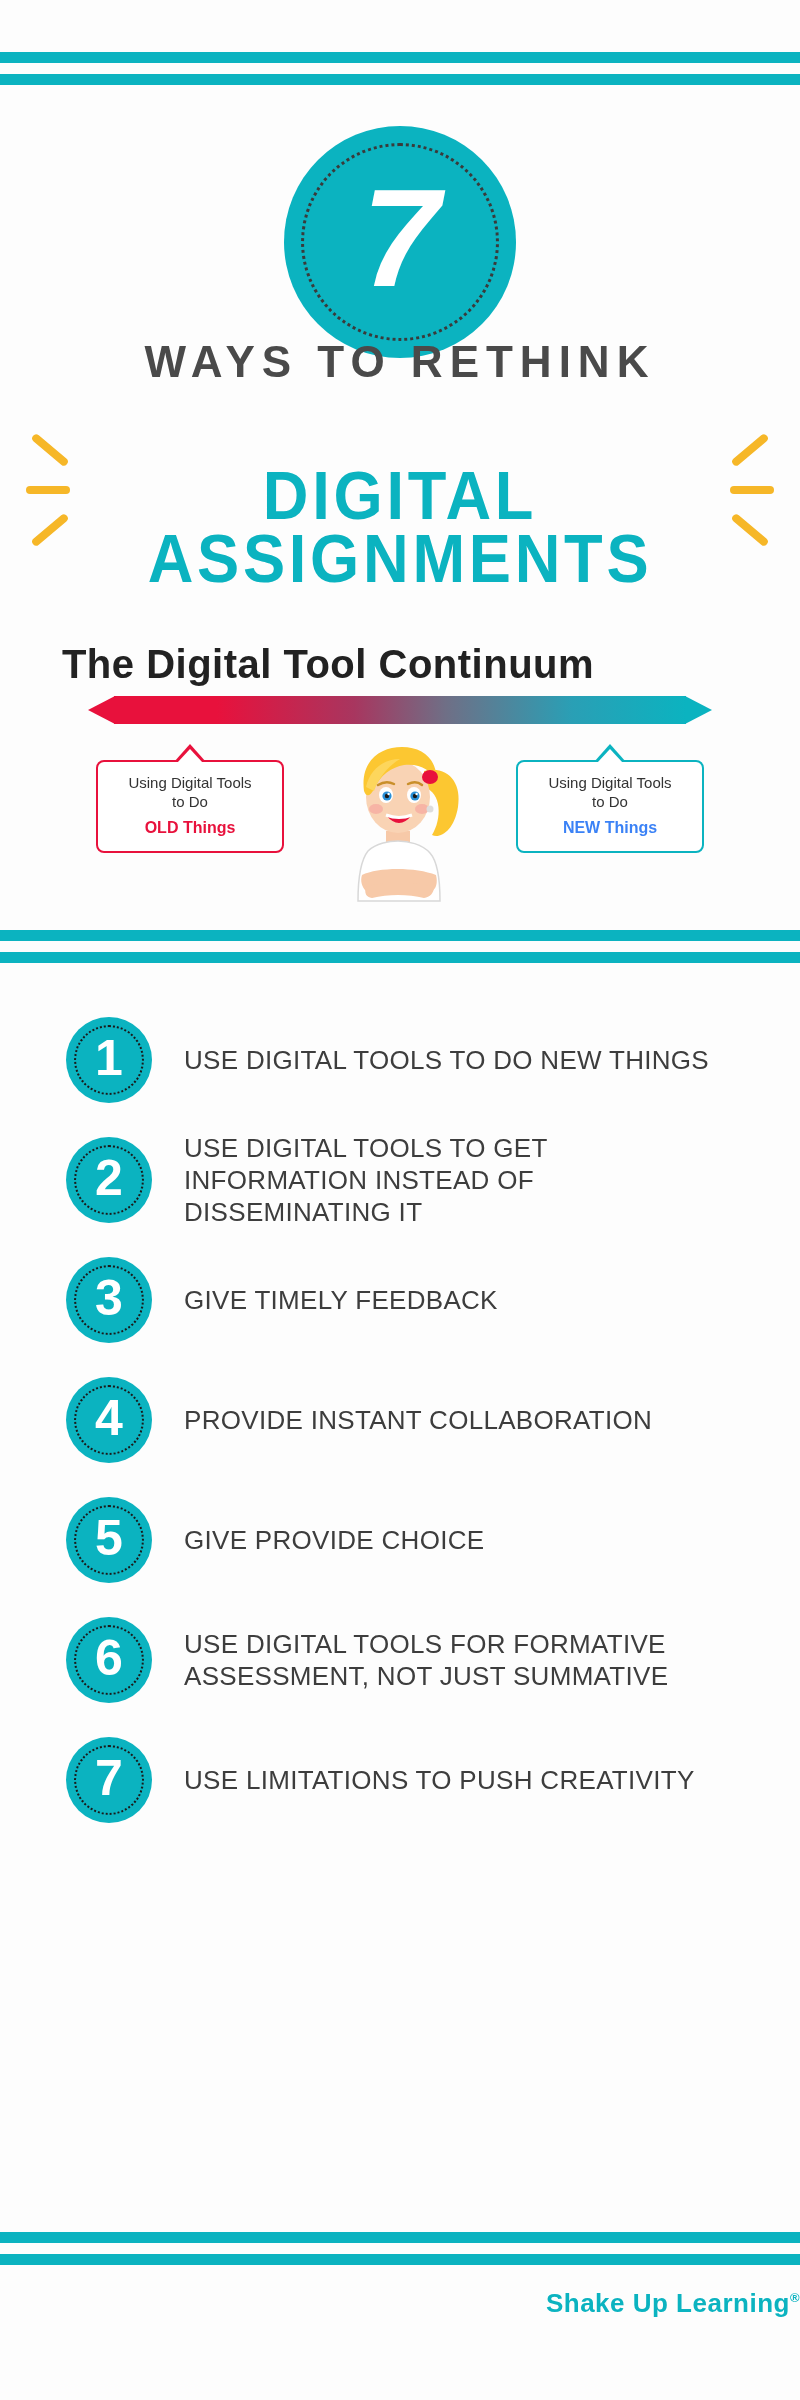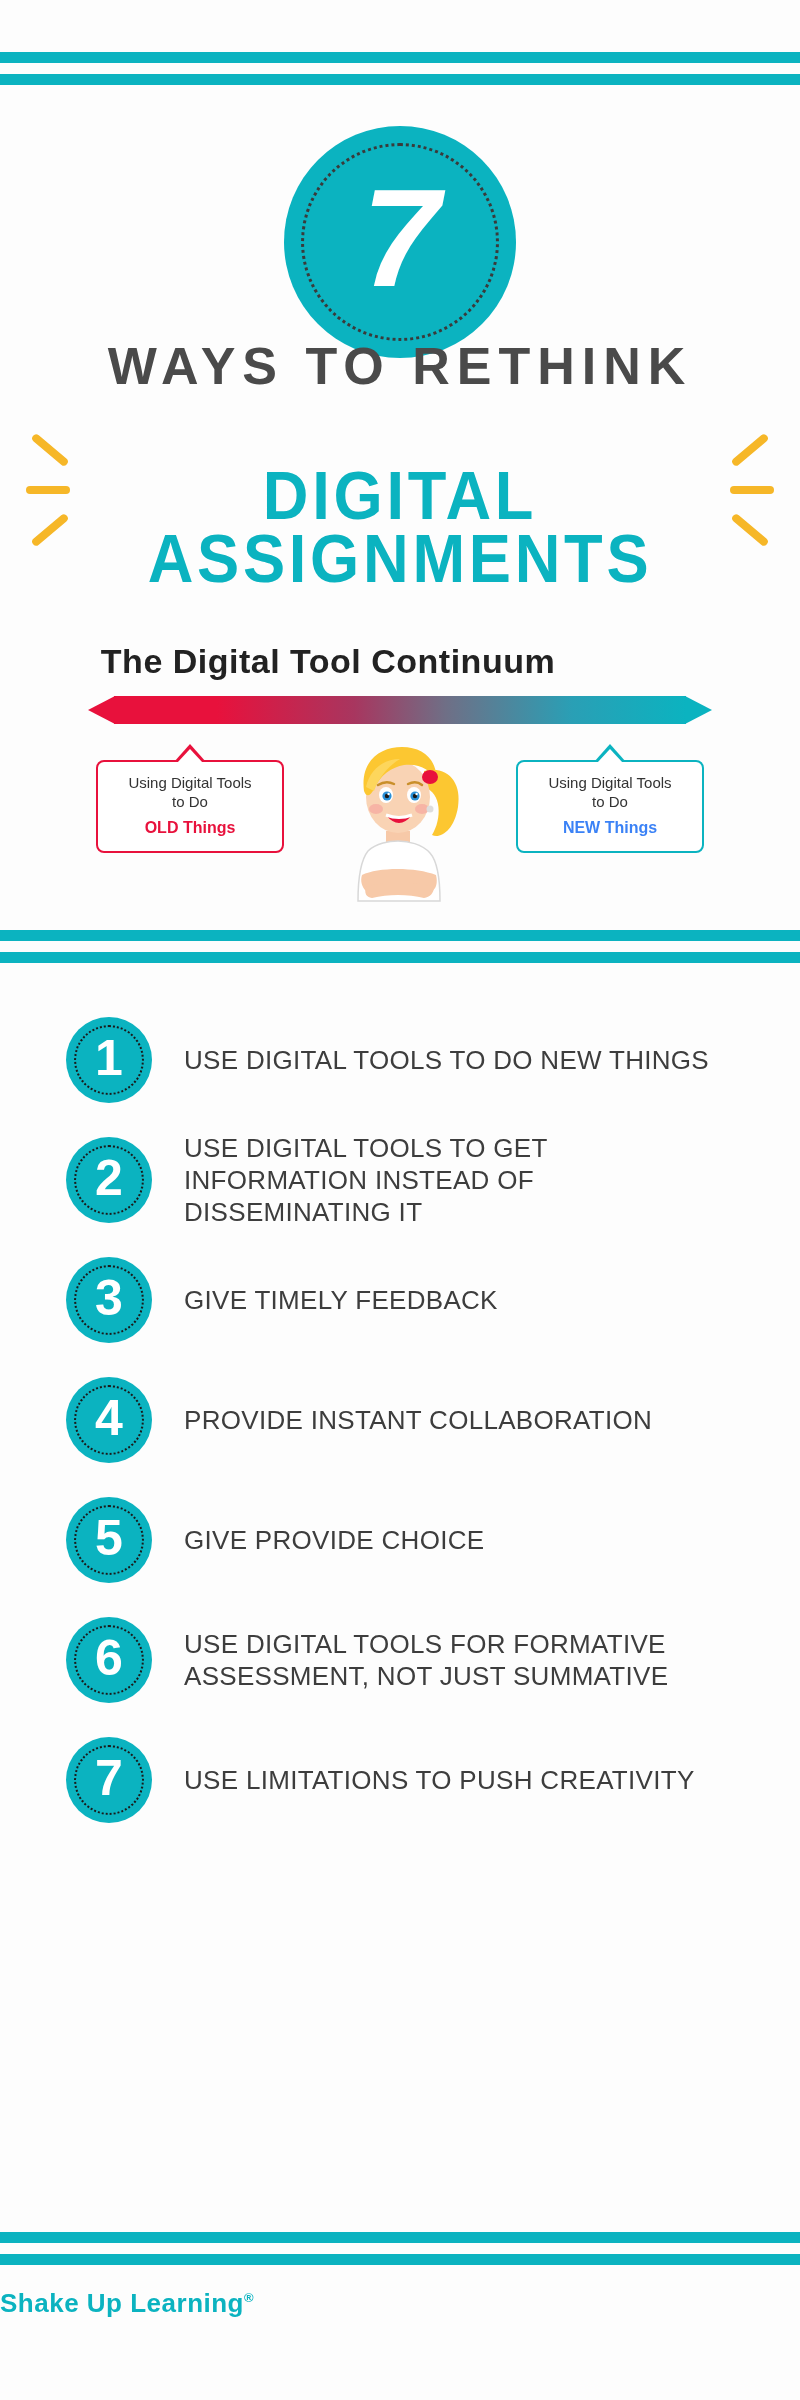--- a/index.html
+++ b/index.html
@@ -56,21 +56,21 @@
     transform: translateY(-4px);
   }
 
   
   .headline-ways {
     position: absolute;
     left: 0; top: 340px;
     width: 800px;
     text-align: center;
     color: #4a4a4a;
-    font-size: 52px;
+    font-size: 44px;
     font-weight: bold;
     letter-spacing: 7px;
     line-height: 1;
   }
   .headline-teal-wrap {
     position: absolute;
     left: 0; top: 416px;
     width: 800px;
     text-align: center;
     margin-top: 48px;
@@ -104,21 +104,21 @@
   .rays.right .r3 { width: 44px; top: 90px; right: 2px; transform: rotate(40deg); }
 
   
   .continuum-title {
     position: absolute;
     left: 0; top: 642px;
     width: 656px;
     text-align: center;
     color: #222222;
     font-family: "Liberation Sans Narrow", "Liberation Sans", sans-serif;
-    font-size: 34px;
+    font-size: 40px;
     font-weight: bold;
     letter-spacing: 0.5px;
   }
 
   .arrow-wrap {
     position: absolute;
     left: 88px; top: 692px;
     width: 624px; height: 36px;
   }
   .arrow-bar {
@@ -221,21 +221,21 @@
     line-height: 1.24;
     letter-spacing: 0.3px;
     max-width: 530px;
   }
 
   
   .footer {
     position: absolute;
     left: 0; top: 2288px;
     width: 800px;
-    text-align: left;
+    text-align: right;
   }
   .brand {
     font-family: "Liberation Sans Narrow", "Liberation Sans", sans-serif;
     font-size: 26px;
     font-weight: bold;
     color: #0bb3c0;
     letter-spacing: 0.5px;
   }
   .brand .reg { font-size: 13px; vertical-align: super; }
 </style>

